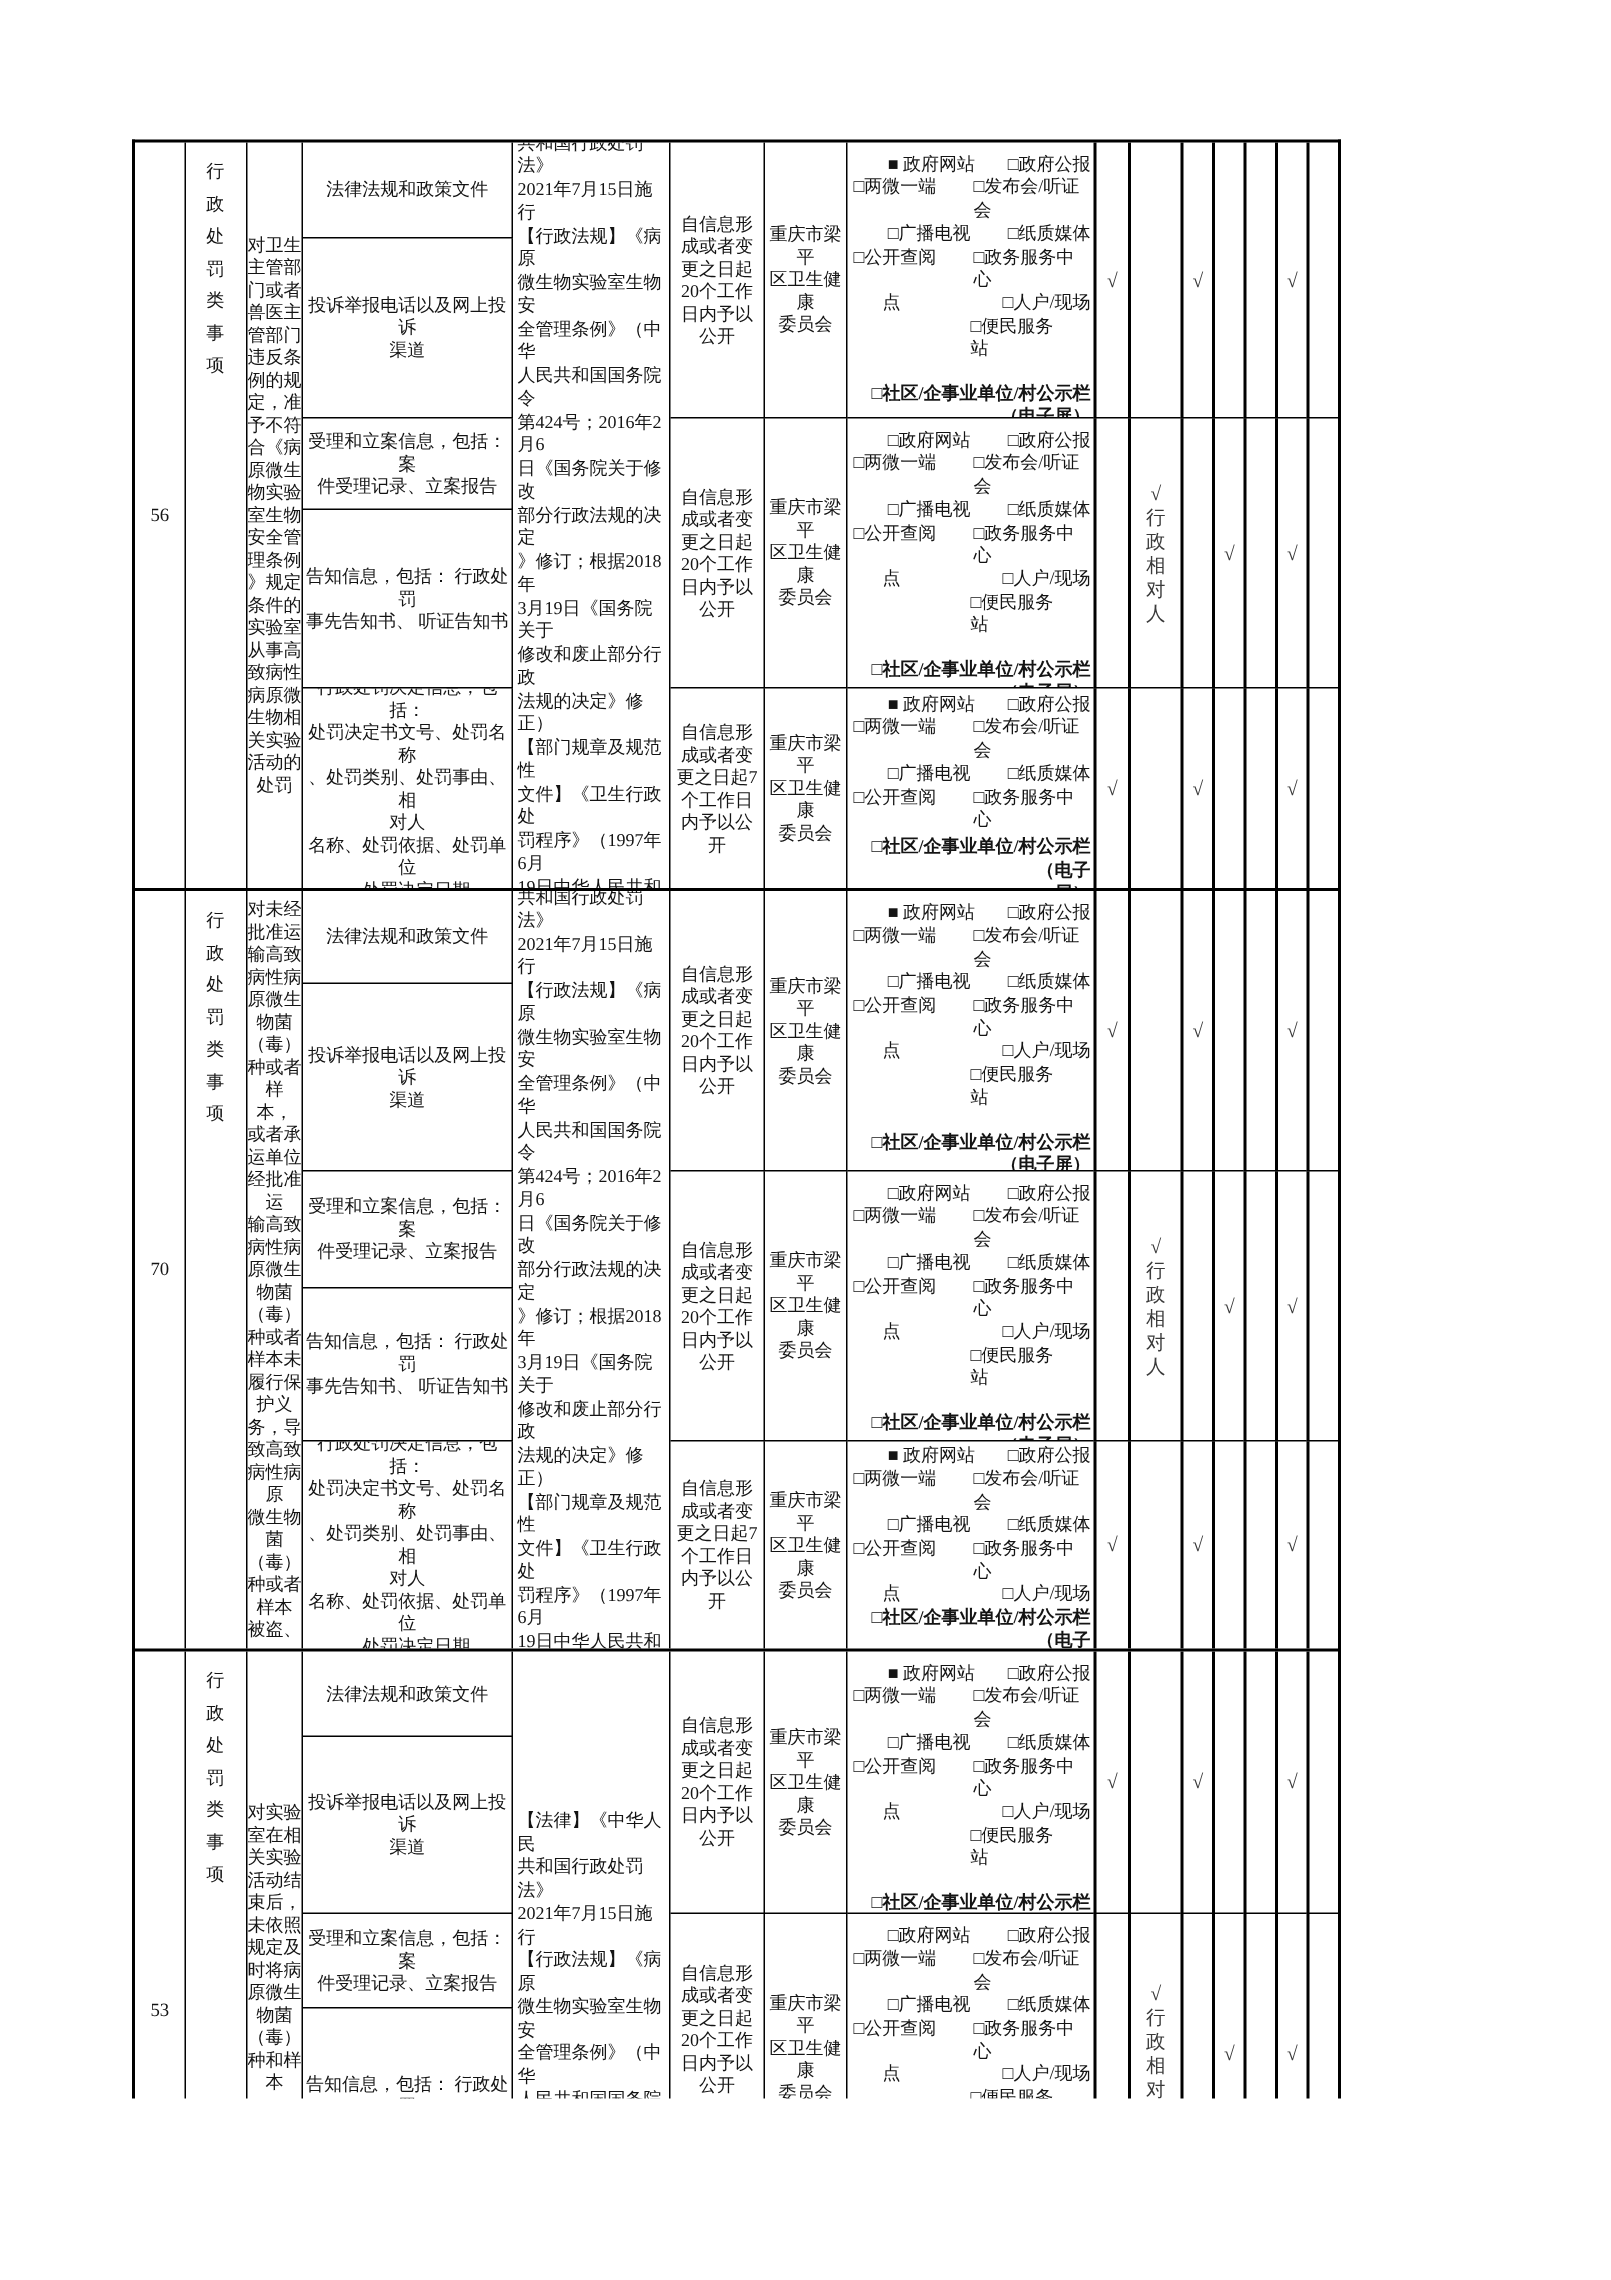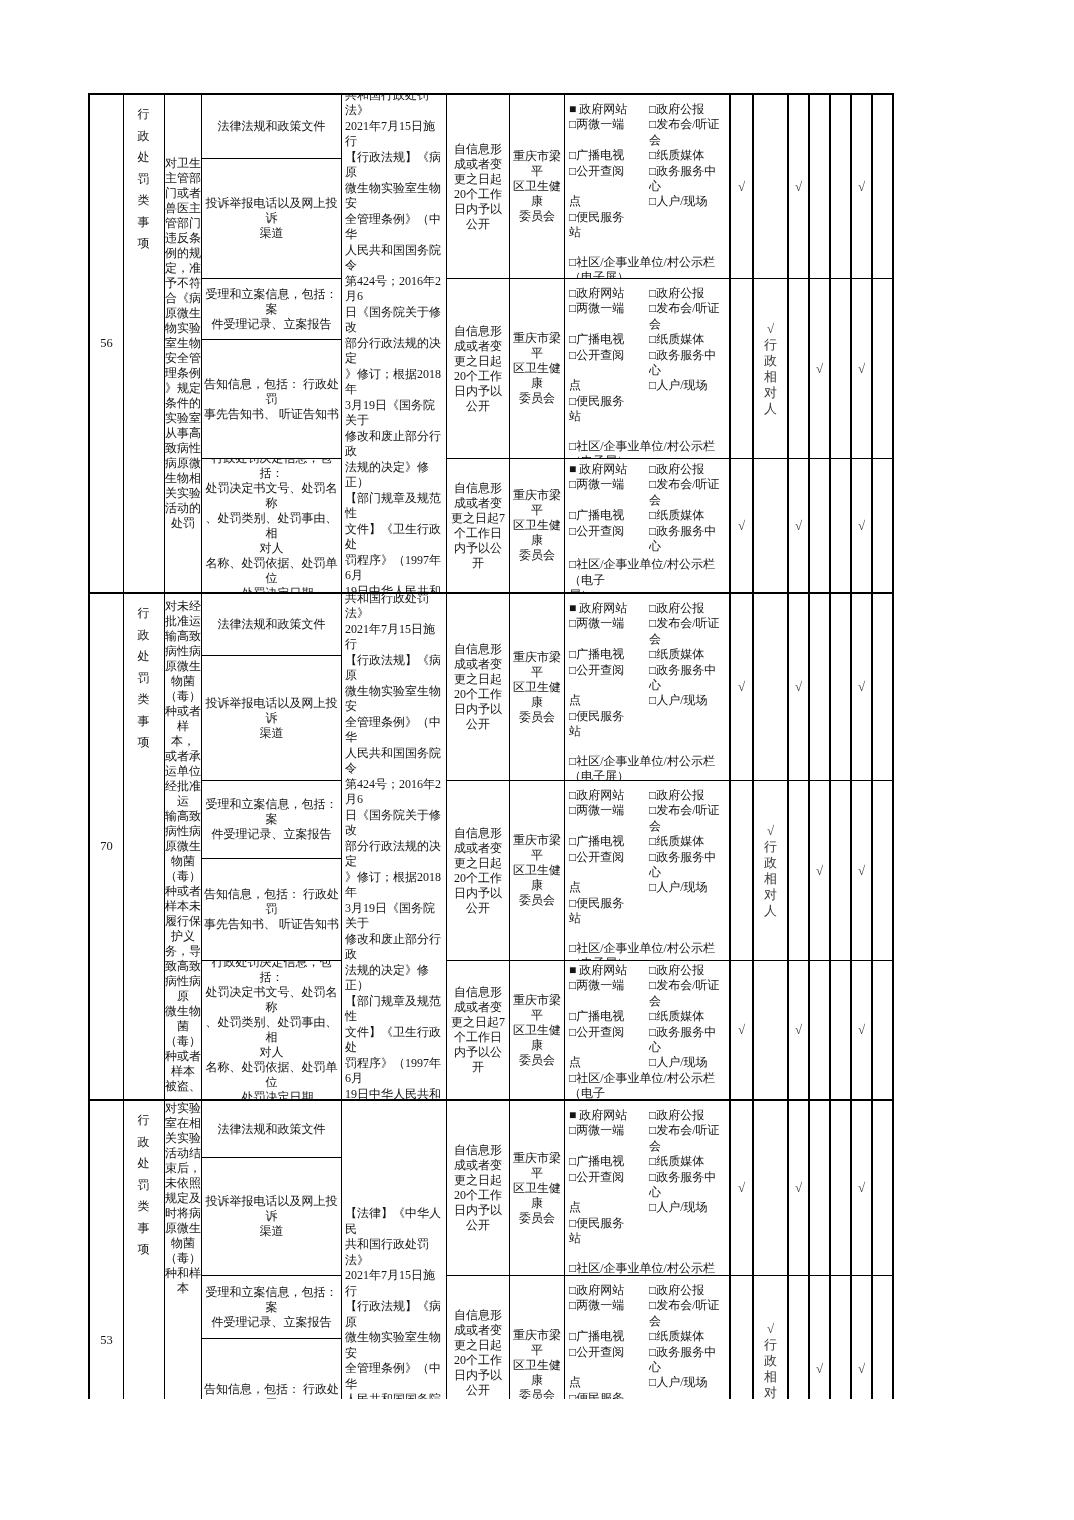--- a/index.html
+++ b/index.html
@@ -10,24 +10,24 @@
   .mr + .mr{border-top:2px solid #000;}
   .c{border-right:1px solid #000;box-sizing:border-box;overflow:hidden;
      display:flex;flex-direction:column;align-items:center;justify-content:center;
      text-align:center;font-size:12px;line-height:15px;}
   .c:last-child{}
   .bb{border-bottom:1px solid #000;}
   .pre{white-space:pre-line;}
   .num{font-size:12.5px;}
   .cat{justify-content:flex-start;padding-top:9px;line-height:21.5px;letter-spacing:1px;}
   .legal{align-items:flex-start;text-align:left;padding:0 1px 0 3px;line-height:15.5px;}
-  .ch{align-items:flex-start;justify-content:flex-start;text-align:left;padding:7px 2px 2px 4px;border-right:none;}
+  .ch{align-items:flex-end;justify-content:flex-start;text-align:left;padding:7px 2px 2px 4px;border-right:none;}
   .chtight{padding-top:3px;}
   .chl{display:grid;grid-template-columns:80px 1fr;line-height:15.4px;}
-  .chf{line-height:15.4px;}
+  .chf{line-height:15.4px;font-weight:bold;}
   .gap{margin-top:14px;}
   .gap2{margin-top:3px;}
   .mk{border-left:2px solid #000;border-right:none;font-size:13px;line-height:16px;color:#3a3a3a;white-space:pre-line;}
   .tstart{justify-content:flex-start;}
 </style>
 </head>
 <body>
 
 <div class="page">
   <div class="tbl">
@@ -469,21 +469,21 @@
 
     <div class="mr" style="grid-template-rows:57px 118px 63px 60px;">
       <div class="c num tstart" style="grid-area:1/1/5/2;padding-top:232px;">53</div>
       <div class="c pre cat" style="grid-area:1/2/5/3;">行
 政
 处
 罚
 类
 事
 项</div>
-      <div class="c pre tstart" style="grid-area:1/3/5/4;">对实验
+      <div class="c pre tstart" style="grid-area:1/3/5/4;padding-top:100px;">对实验
 室在相
 关实验
 活动结
 束后，
 未依照
 规定及
 时将病
 原微生
 物菌
 （毒）

